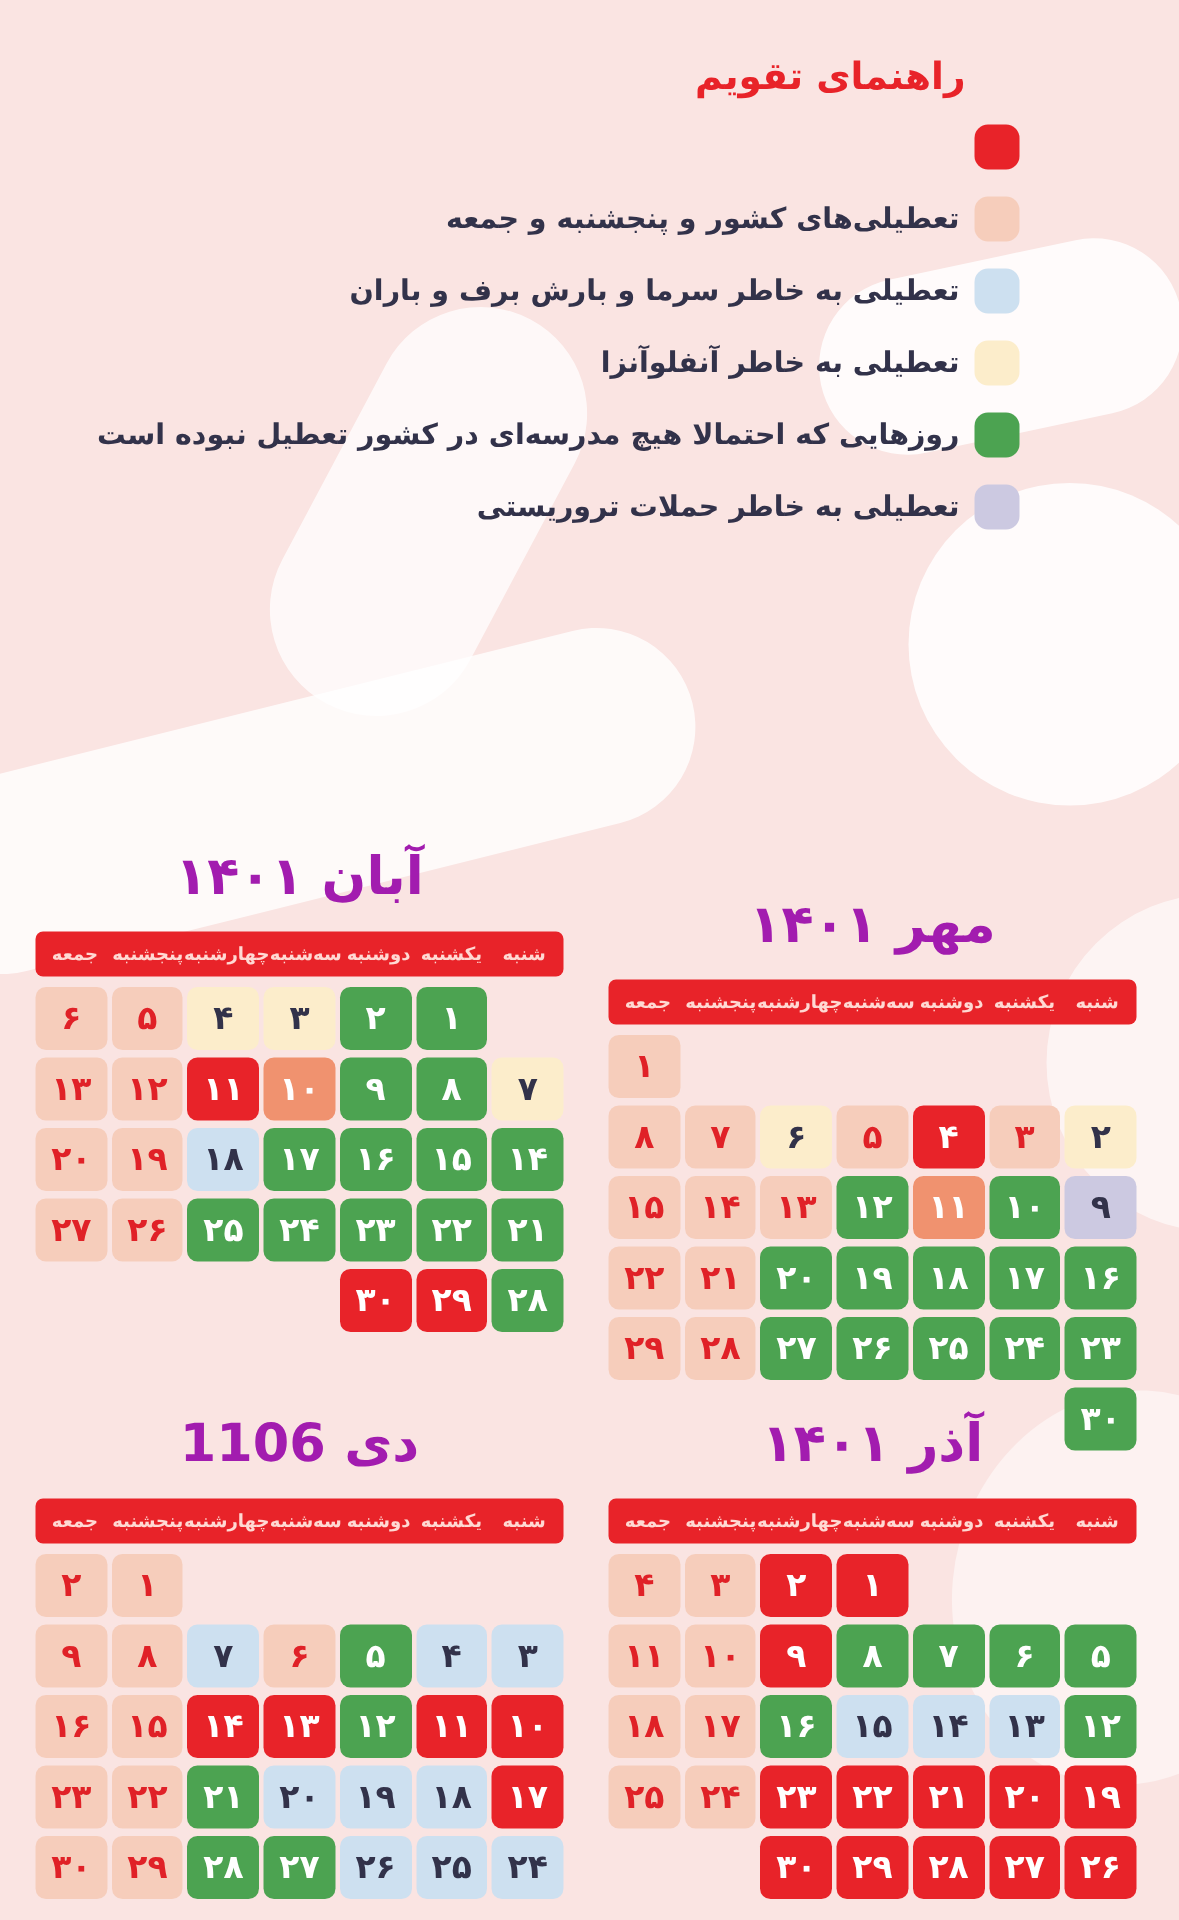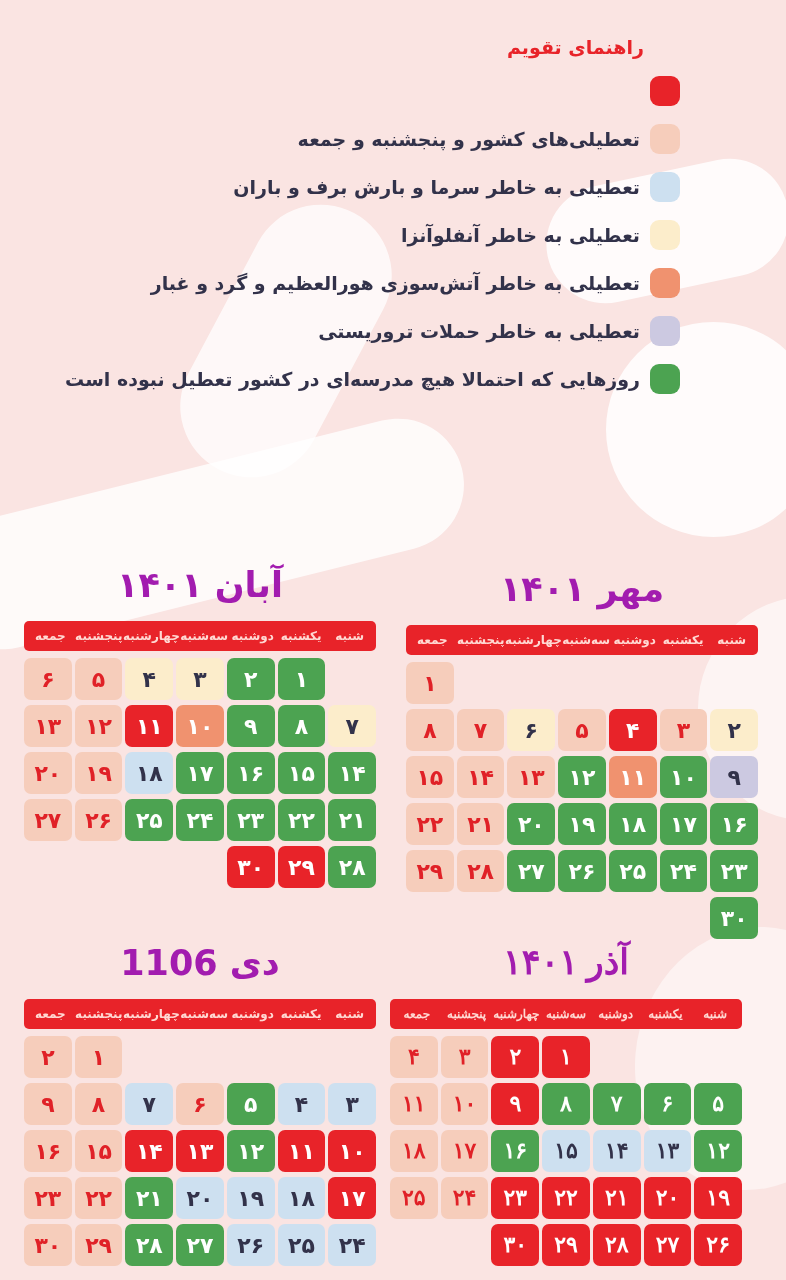--- a/index.html
+++ b/index.html
@@ -10,30 +10,30 @@
   .wm { position:absolute; background:#ffffff; z-index:0; }
   .wm1 { left:545px; top:172px; width:245px; height:118px; border-radius:62px; transform:rotate(-12deg); opacity:.85; }
   .wm2 { left:215px; top:196px; width:142px; height:290px; border-radius:72px; transform:rotate(28deg); opacity:.75; }
   .wm3 { left:606px; top:322px; width:215px; height:215px; border-radius:50%; opacity:.85; }
   .wm4 { left:-70px; top:468px; width:540px; height:132px; border-radius:66px; transform:rotate(-14deg); opacity:.8; }
   .wm5 { left:698px; top:596px; width:225px; height:225px; border-radius:50%; opacity:.6; }
   .wm6 { left:636px; top:926px; width:235px; height:265px; border-radius:50%; transform:rotate(15deg); opacity:.5; }
 
   
   .legend { position:absolute; top:36px; right:106px; width:600px; direction:rtl; text-align:right; z-index:2; }
-  .legend-title { font-size:19px; font-weight:bold; margin:0 36px 18px 0; }
+  .legend-title { font-size:25px; font-weight:bold; margin:0 36px 18px 0; }
   .legend-item { display:flex; align-items:center; gap:10px; margin-bottom:18px; direction:rtl; }
   .swatch { width:30px; height:30px; border-radius:9px; flex:0 0 30px; }
   .legend-label { font-size:19px; font-weight:bold; color:#32324a; white-space:nowrap; }
 
   
   .calendar { position:absolute; width:352px; z-index:1; }
-  #cal-mehr { left:406px; top:566px; }
+  #cal-mehr { left:406px; top:594px; }
   #cal-aban { left:24px;  top:562px; }
-  #cal-azar { left:390px; top:940px;font-family:Liberation Serif, serif; }
+  #cal-azar { left:406px; top:940px; }
   #cal-dey  { left:24px;  top:940px; }
 
   .cal-title { font-size:35px; line-height:46px; font-weight:bold; color:#a21caf; text-align:center; margin:0 0 13px 0; direction:rtl; }
   .weekband { height:30px; border-radius:5px; display:grid; grid-template-columns:repeat(7,1fr); direction:rtl; align-items:center; padding:0 2px; }
   .weekday { text-align:center; font-size:12px; font-weight:bold; }
   .daygrid { display:grid; grid-template-columns:repeat(7,1fr); gap:5px 3px; direction:rtl; margin-top:7px; }
   .day { height:42px; border-radius:7px; display:flex; align-items:center; justify-content:center; font-size:22px; font-weight:bold; }
   .day.empty { background:transparent; }
 </style>
 </head>
@@ -60,30 +60,26 @@
         </div>
         <div class="legend-item">
           <span class="swatch" style="background: rgb(205, 224, 240);"></span>
           <span class="legend-label">تعطیلی به خاطر سرما و بارش برف و باران</span>
         </div>
         <div class="legend-item">
           <span class="swatch" style="background: rgb(252, 237, 203);"></span>
           <span class="legend-label">تعطیلی به خاطر آنفلوآنزا</span>
         </div>
         <div class="legend-item">
-          <span class="swatch" style="background: rgb(240, 146, 111);"></span>
-          <span class="legend-label">تعطیلی به خاطر آتش‌سوزی هورالعظیم و گرد و غبار</span>
+          <span class="swatch" style="background: rgb(76, 163, 81);"></span>
+          <span class="legend-label">روزهایی که احتمالا هیچ مدرسه‌ای در کشور تعطیل نبوده است</span>
         </div>
         <div class="legend-item">
           <span class="swatch" style="background: rgb(204, 201, 225);"></span>
           <span class="legend-label">تعطیلی به خاطر حملات تروریستی</span>
-        </div>
-        <div class="legend-item">
-          <span class="swatch" style="background: rgb(76, 163, 81);"></span>
-          <span class="legend-label">روزهایی که احتمالا هیچ مدرسه‌ای در کشور تعطیل نبوده است</span>
         </div>
       </div>
   </div>
 
   <section class="calendar" id="cal-mehr">
     <h2 class="cal-title">مهر ۱۴۰۱</h2>
     <div class="weekband" style="background: rgb(232, 35, 41);">
         <span class="weekday" style="color: rgb(255, 217, 211);">شنبه</span>
         <span class="weekday" style="color: rgb(255, 217, 211);">یکشنبه</span>
         <span class="weekday" style="color: rgb(255, 217, 211);">دوشنبه</span>

